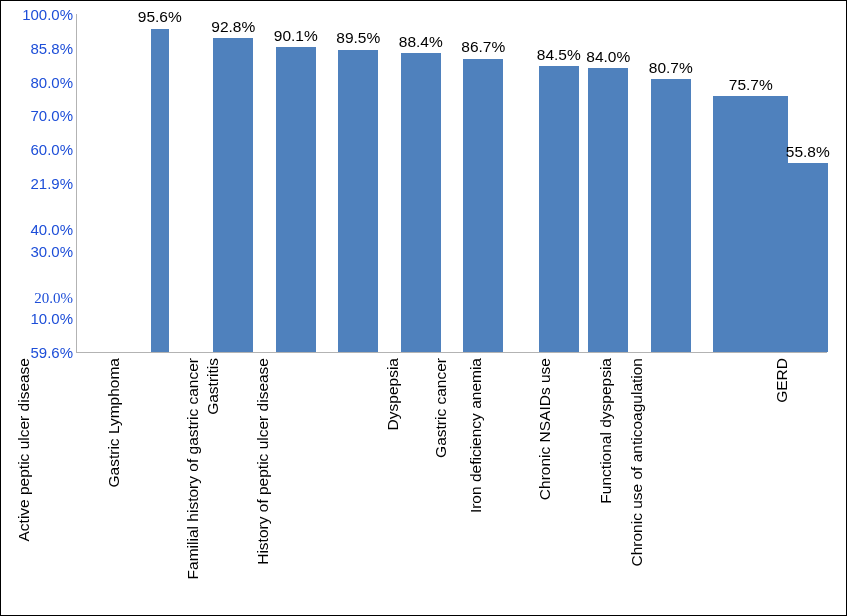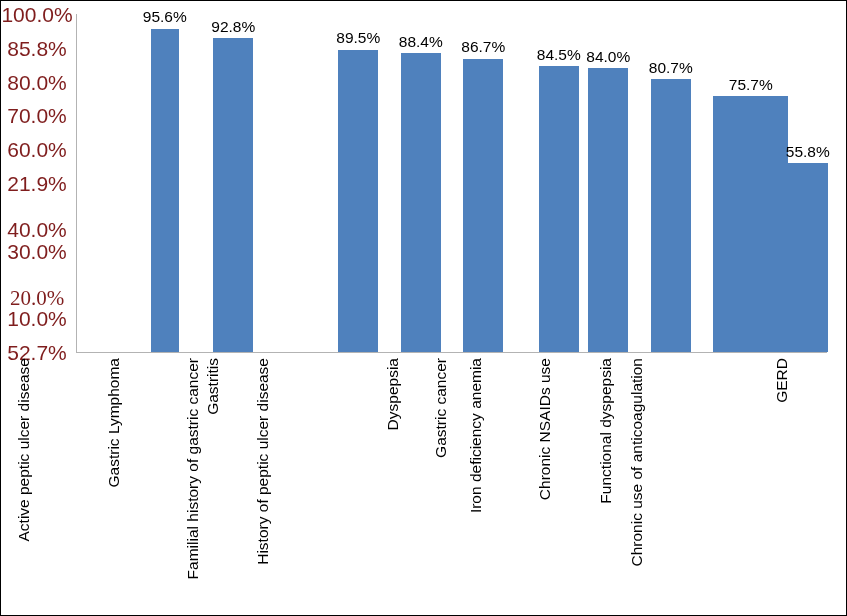--- a/index.html
+++ b/index.html
@@ -44,23 +44,23 @@
     width: 751px;
     height: 1px;
     background: #b3b3b3;
   }
 
   
   .y-tick {
     position: absolute;
     right: 0;
     width: 72px;
-    text-align: center;
-    font-size: 21px;
-    color: #7f1d1d;
+    text-align: right;
+    font-size: 15px;
+    color: #1d4ed8;
     line-height: 1;
     transform: translateY(-50%);
     white-space: nowrap;
   }
   #y-axis-labels {
     position: absolute;
     left: 0;
     top: 0;
     width: 72px;
     height: 616px;
@@ -123,35 +123,39 @@
       <div class="y-tick" style="top: 13px;">100.0%</div>
       <div class="y-tick" style="top: 46.8px;">85.8%</div>
       <div class="y-tick" style="top: 80.6px;">80.0%</div>
       <div class="y-tick" style="top: 114.4px;">70.0%</div>
       <div class="y-tick" style="top: 148.2px;">60.0%</div>
       <div class="y-tick" style="top: 182px;">21.9%</div>
       <div class="y-tick" style="top: 215.8px; margin-top: 12px;">40.0%</div>
       <div class="y-tick" style="top: 249.6px;">30.0%</div>
       <div class="y-tick" style="top: 297px; font-family: Liberation Serif, serif;">20.0%</div>
       <div class="y-tick" style="top: 317.2px;">10.0%</div>
-      <div class="y-tick" style="top: 351px;">52.7%</div>
+      <div class="y-tick" style="top: 351px;">59.6%</div>
     </div>
 
   <div id="y-axis-line"></div>
   <div id="x-axis-line"></div>
 
   <div id="plot-area">
-      <div class="bar-group" style="left: 73.75px; width: 28px;">
+      <div class="bar-group" style="left: 73.75px; width: 18px;">
         <div class="bar" style="height: 323.128px; background: rgb(79, 129, 189);"></div>
         <div class="bar-value" style="bottom: 327.128px;">95.6%</div>
       </div>
       <div class="bar-group" style="left: 136.25px; width: 40px;">
         <div class="bar" style="height: 313.664px; background: rgb(79, 129, 189);"></div>
         <div class="bar-value" style="bottom: 317.664px;">92.8%</div>
       </div>
+      <div class="bar-group" style="left: 198.75px; width: 40px;">
+        <div class="bar" style="height: 304.538px; background: rgb(79, 129, 189);"></div>
+        <div class="bar-value" style="bottom: 308.538px;">90.1%</div>
+      </div>
       <div class="bar-group" style="left: 261.25px; width: 40px;">
         <div class="bar" style="height: 302.51px; background: rgb(79, 129, 189);"></div>
         <div class="bar-value" style="bottom: 306.51px;">89.5%</div>
       </div>
       <div class="bar-group" style="left: 323.75px; width: 40px;">
         <div class="bar" style="height: 298.792px; background: rgb(79, 129, 189);"></div>
         <div class="bar-value" style="bottom: 302.792px;">88.4%</div>
       </div>
       <div class="bar-group" style="left: 386.25px; width: 40px;">
         <div class="bar" style="height: 293.046px; background: rgb(79, 129, 189);"></div>

